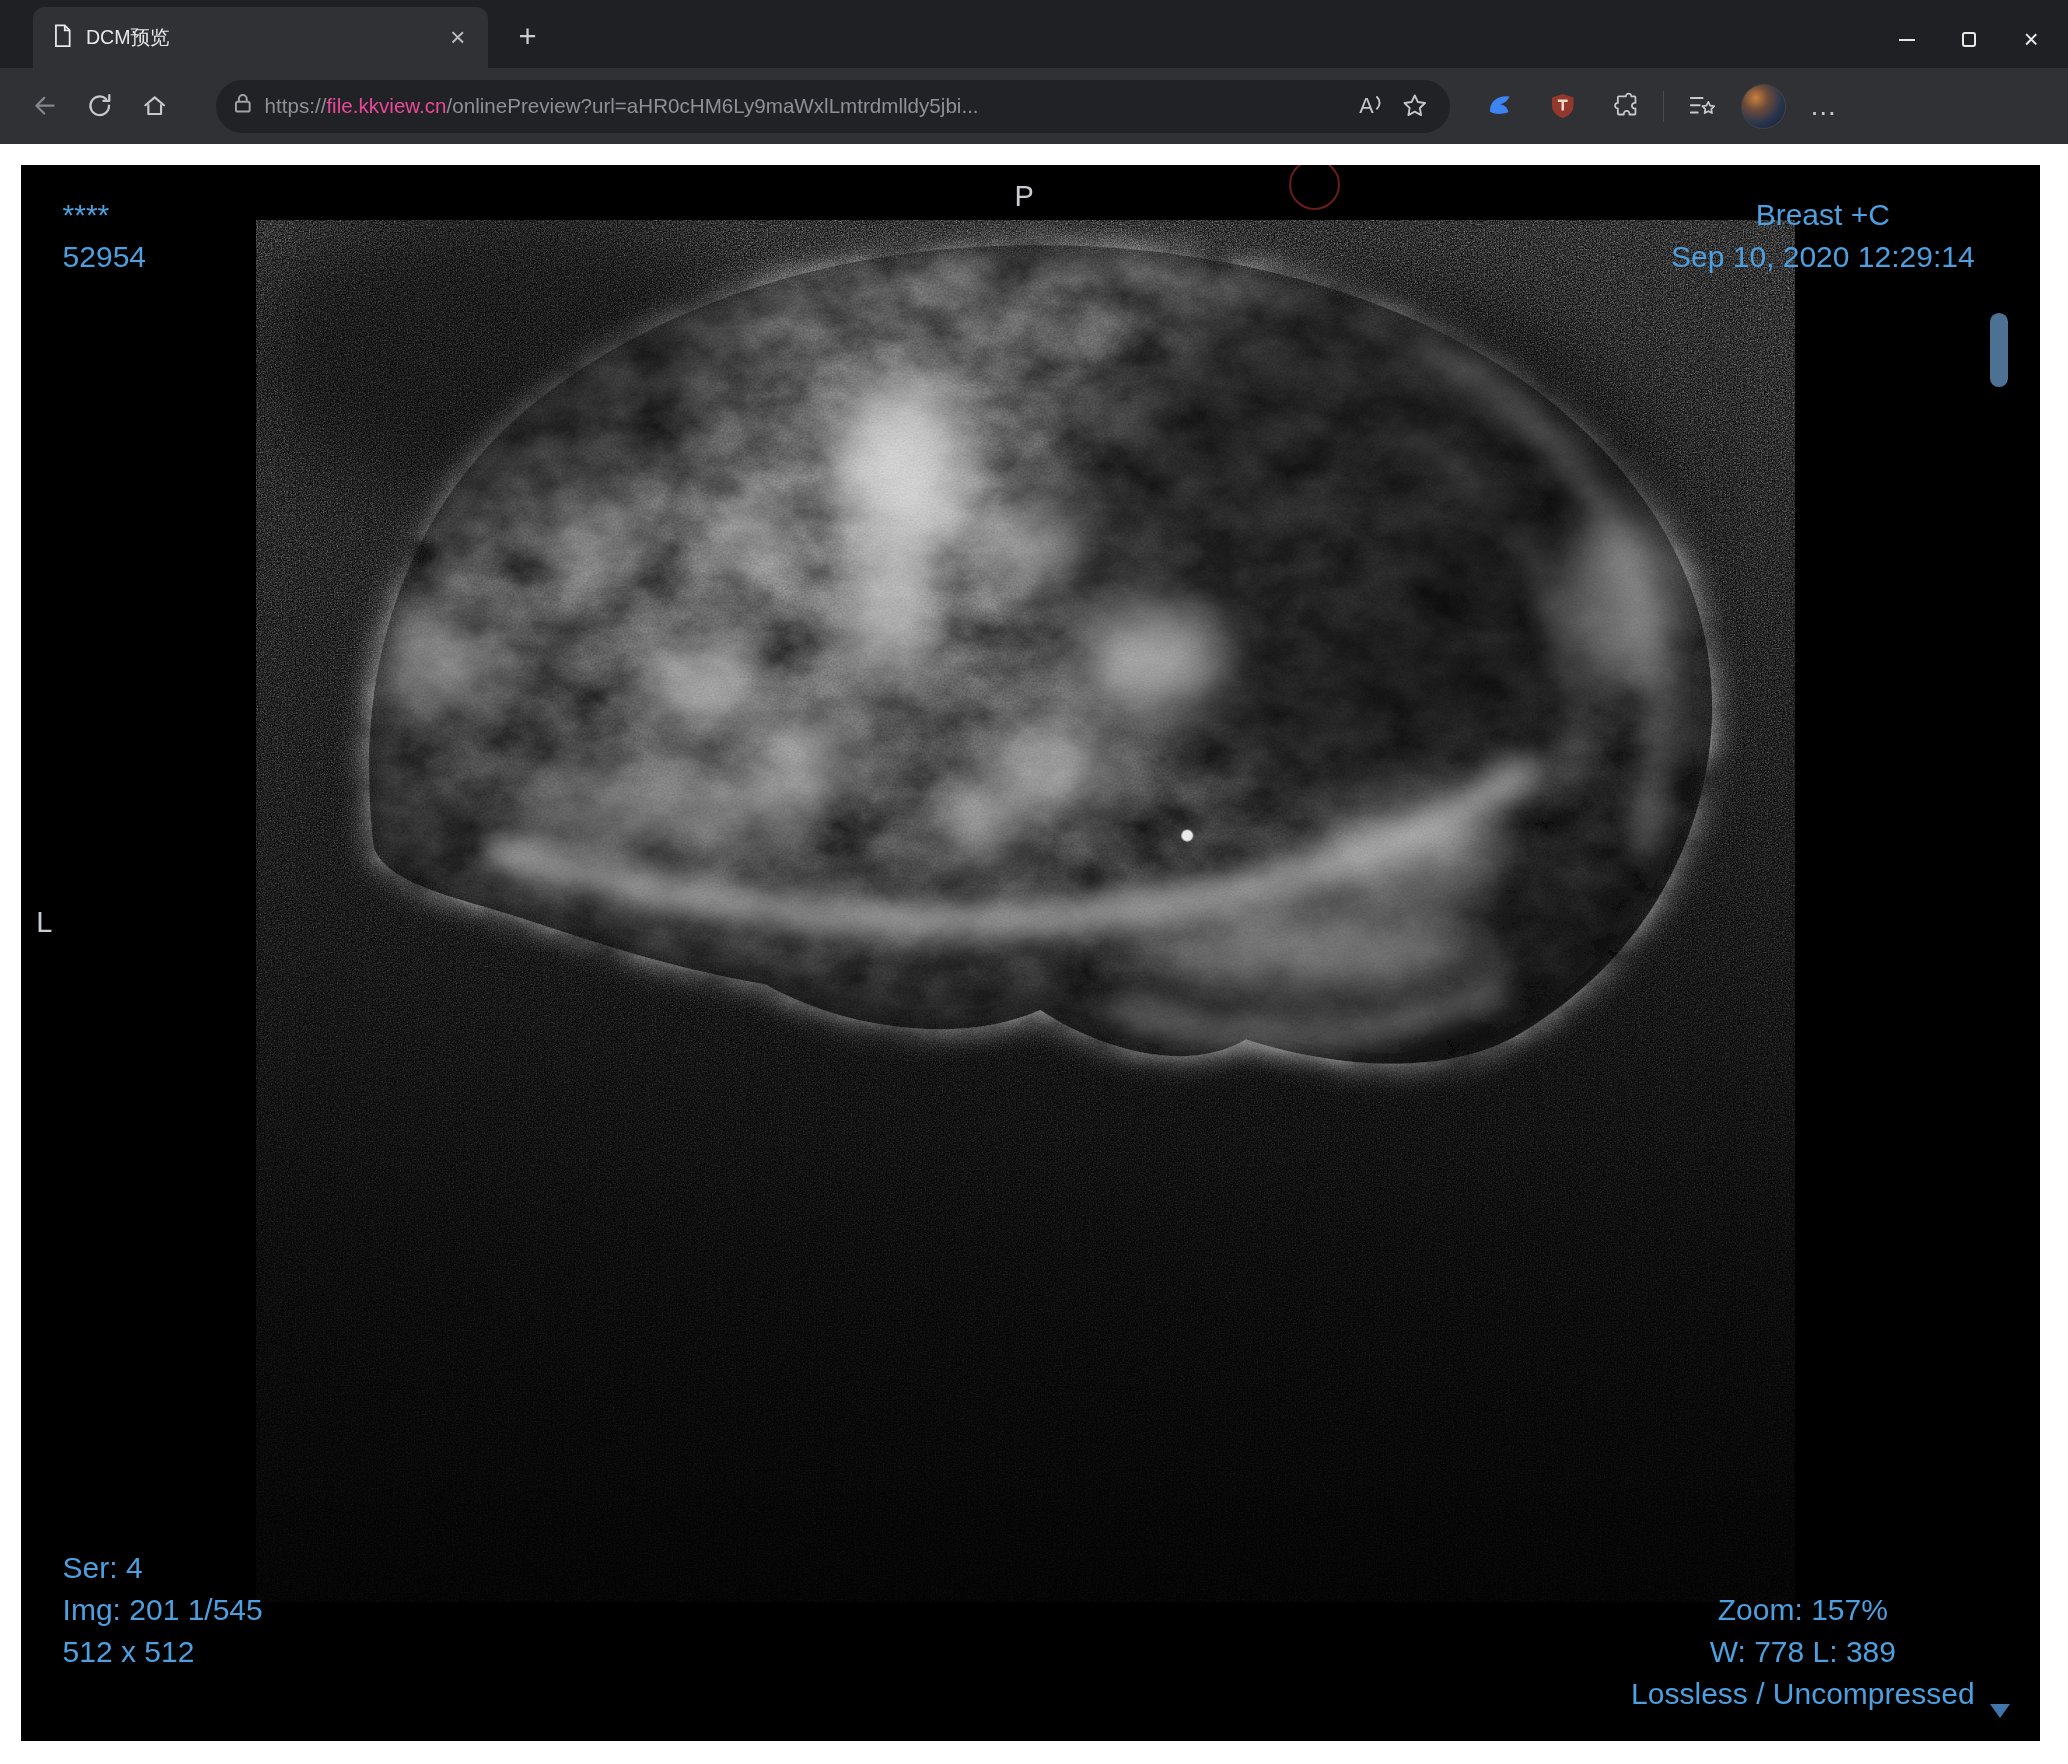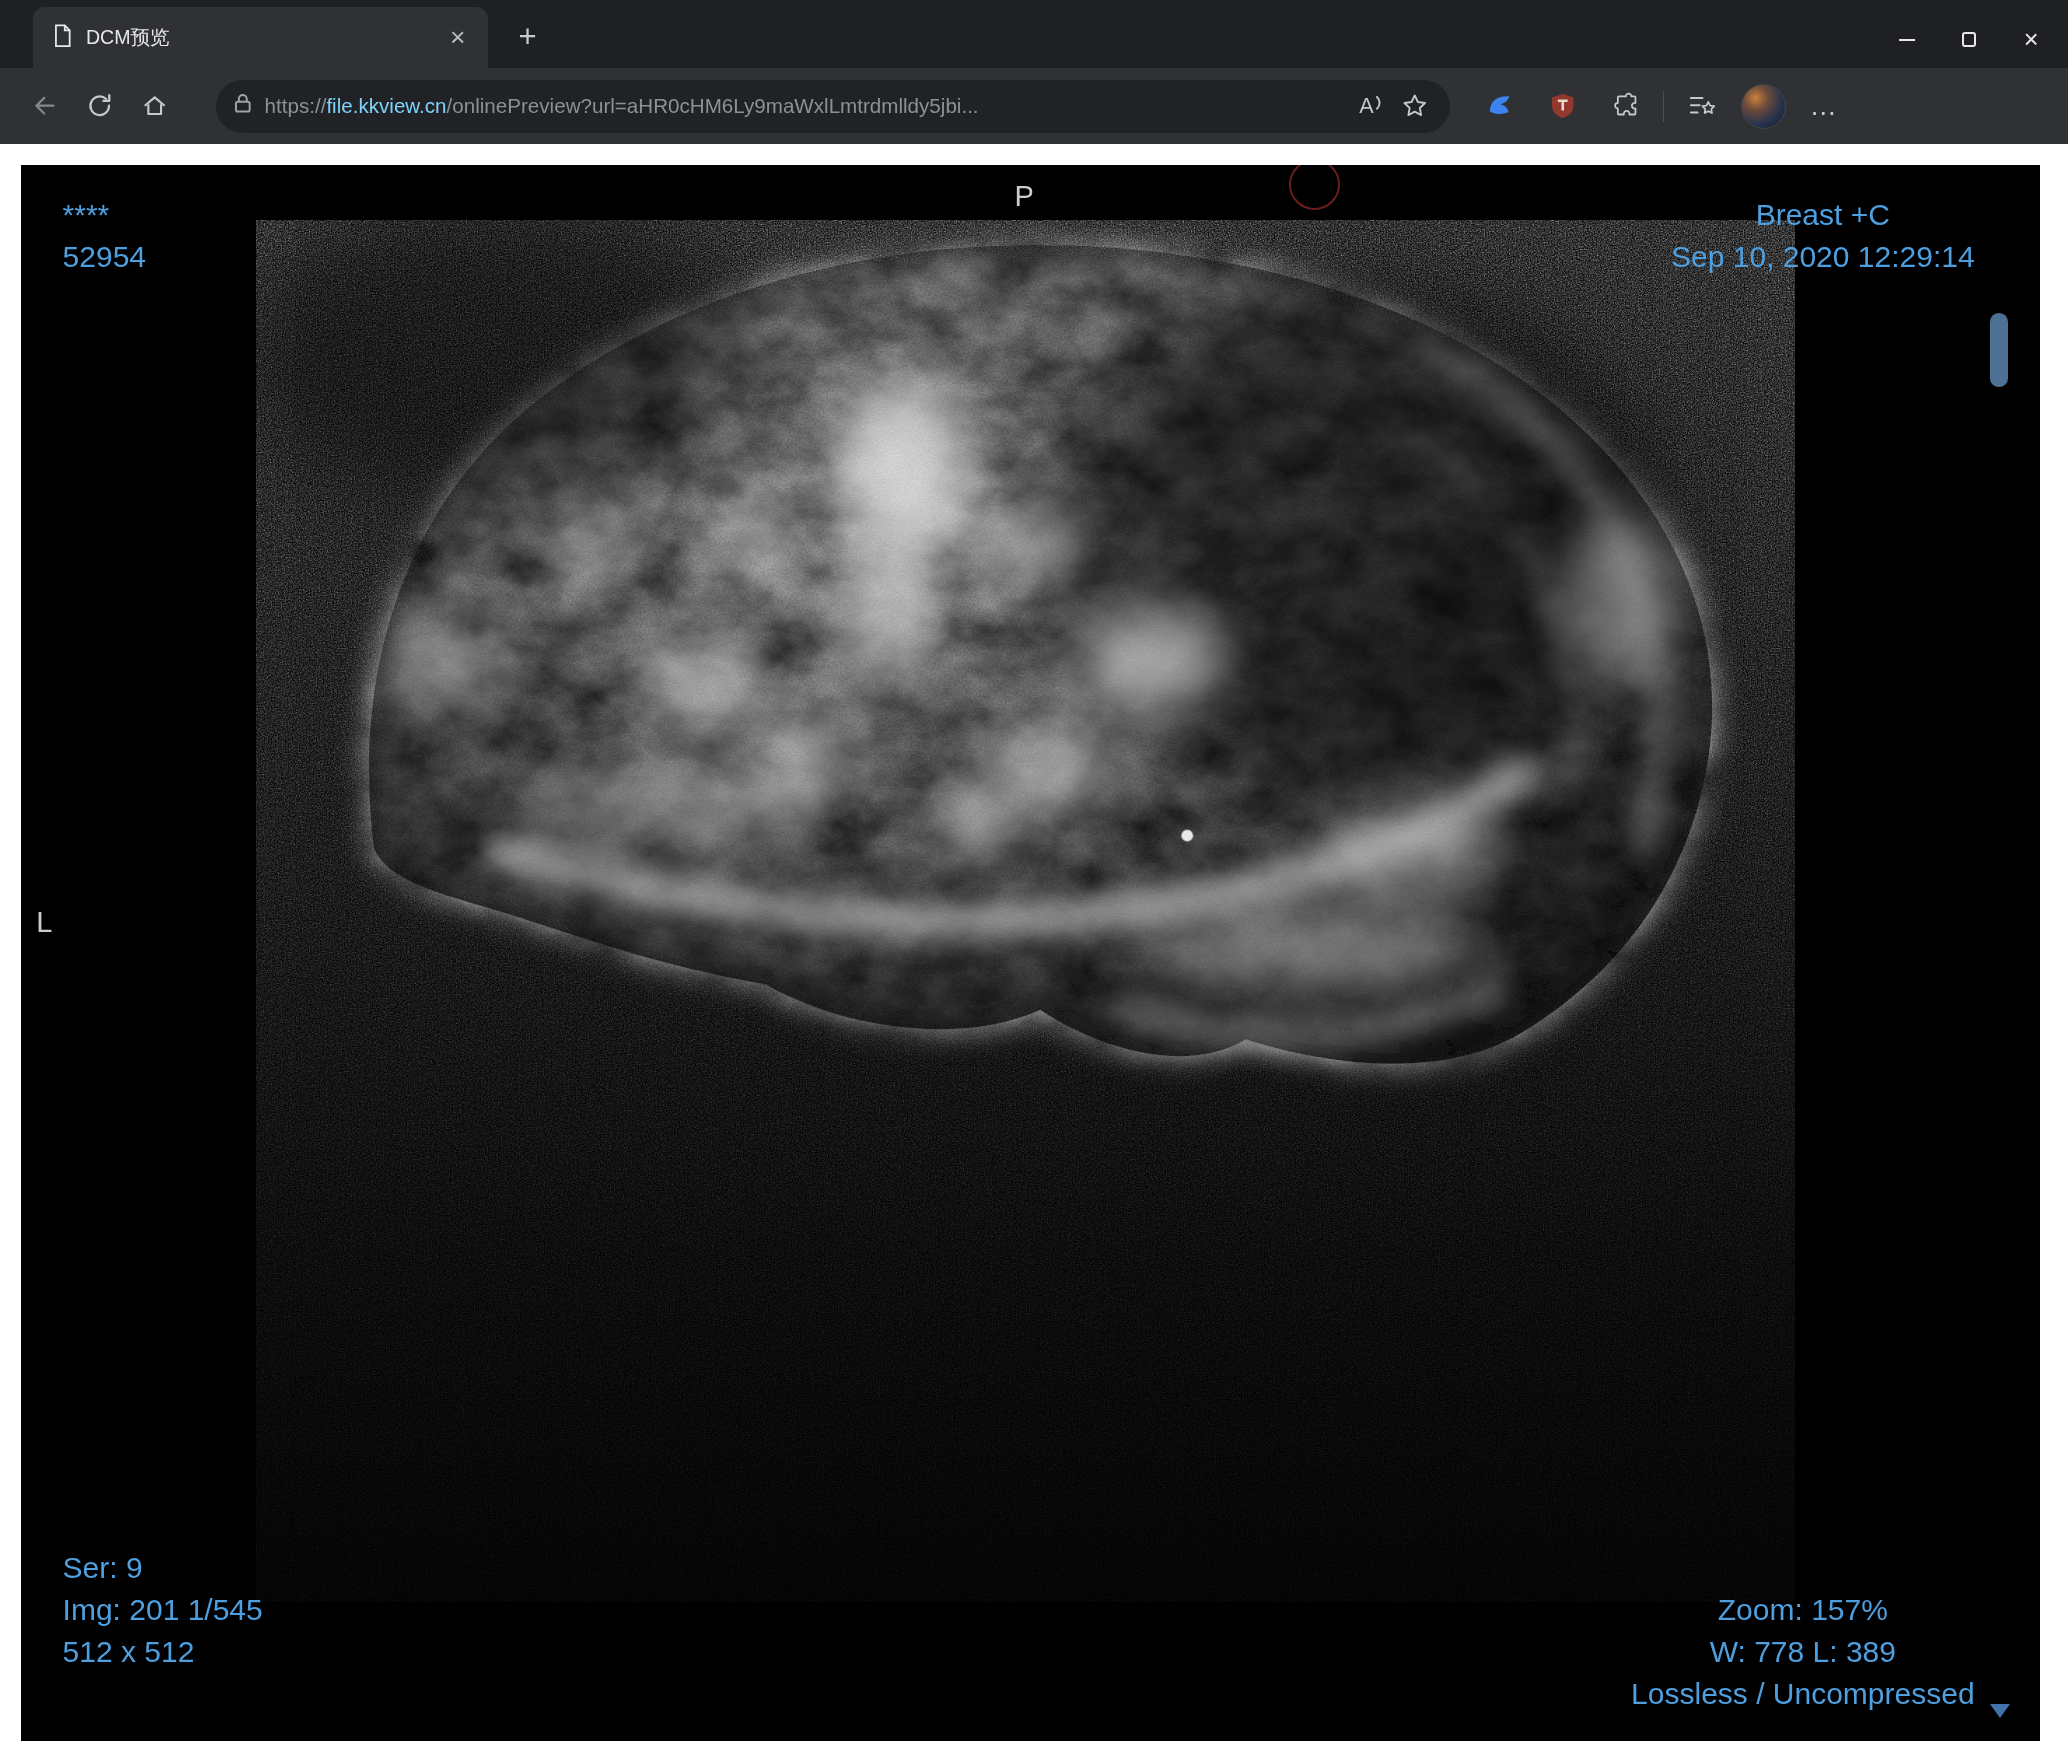--- a/index.html
+++ b/index.html
@@ -28,21 +28,21 @@
   .navbar { height:76px; background:#2f3134; display:flex; align-items:center;
             padding:0 15.7px 0 17.6px; }
   .nav-btn { width:55px; height:53px; display:flex; align-items:center; justify-content:center;
              color:#c7c9cb; border-radius:7.8px; flex:none; }
   .nav-btn.dim { color:#84878b; }
   .addressbar { width:1234px; height:53px; margin:0 13.7px 0 33px; background:#202225;
                 border-radius:26.5px; display:flex; align-items:center; padding:0 13.7px 0 17.6px;
                 color:#9fa3a7; flex:none; }
   .url { flex:1; font-size:20.6px; white-space:nowrap; overflow:hidden; margin-left:11.8px; }
   .url .dim { color:#8d9195; }
-  .url .host { color:#7dd3fc; }
+  .url .host { color:#ec4899; }
   .pill-btn { width:43px; height:43px; display:flex; align-items:center; justify-content:center;
               color:#c3c6c9; flex:none; border-radius:7.8px; }
   .ra { display:flex; align-items:flex-start; font-size:21.6px; color:#c3c6c9; gap:1px; }
   .toolbar-icons { display:flex; align-items:center; gap:13.7px; margin-left:11.8px; }
   .tb-btn { width:49px; height:49px; display:flex; align-items:center; justify-content:center;
             color:#c7c9cb; border-radius:7.8px; flex:none; }
   .divider { width:1px; height:31px; background:#4a4d51; flex:none; }
   .avatar { width:45px; height:45px; border-radius:50%; flex:none;
             background:radial-gradient(circle at 32% 30%, #c9803e 0%, #6b4a3a 30%, #27344e 62%, #151c2a 100%);
             border:1px solid #444; }
@@ -295,21 +295,21 @@
         <div>Breast +C</div>
         <div>Sep 10, 2020 12:29:14</div>
       </div>
 
       <div class="marker marker-p">P</div>
       <div class="marker marker-l">L</div>
 
       <div class="annotation-circle"></div>
 
       <div class="ov bl">
-        <div>Ser: 9</div>
+        <div>Ser: 4</div>
         <div>Img: 201 1/545</div>
         <div>512 x 512</div>
       </div>
       <div class="ov br right">
         <div>Zoom: 157%</div>
         <div>W: 778 L: 389</div>
         <div>Lossless / Uncompressed</div>
       </div>
 
       <div class="scroll-thumb"></div>

